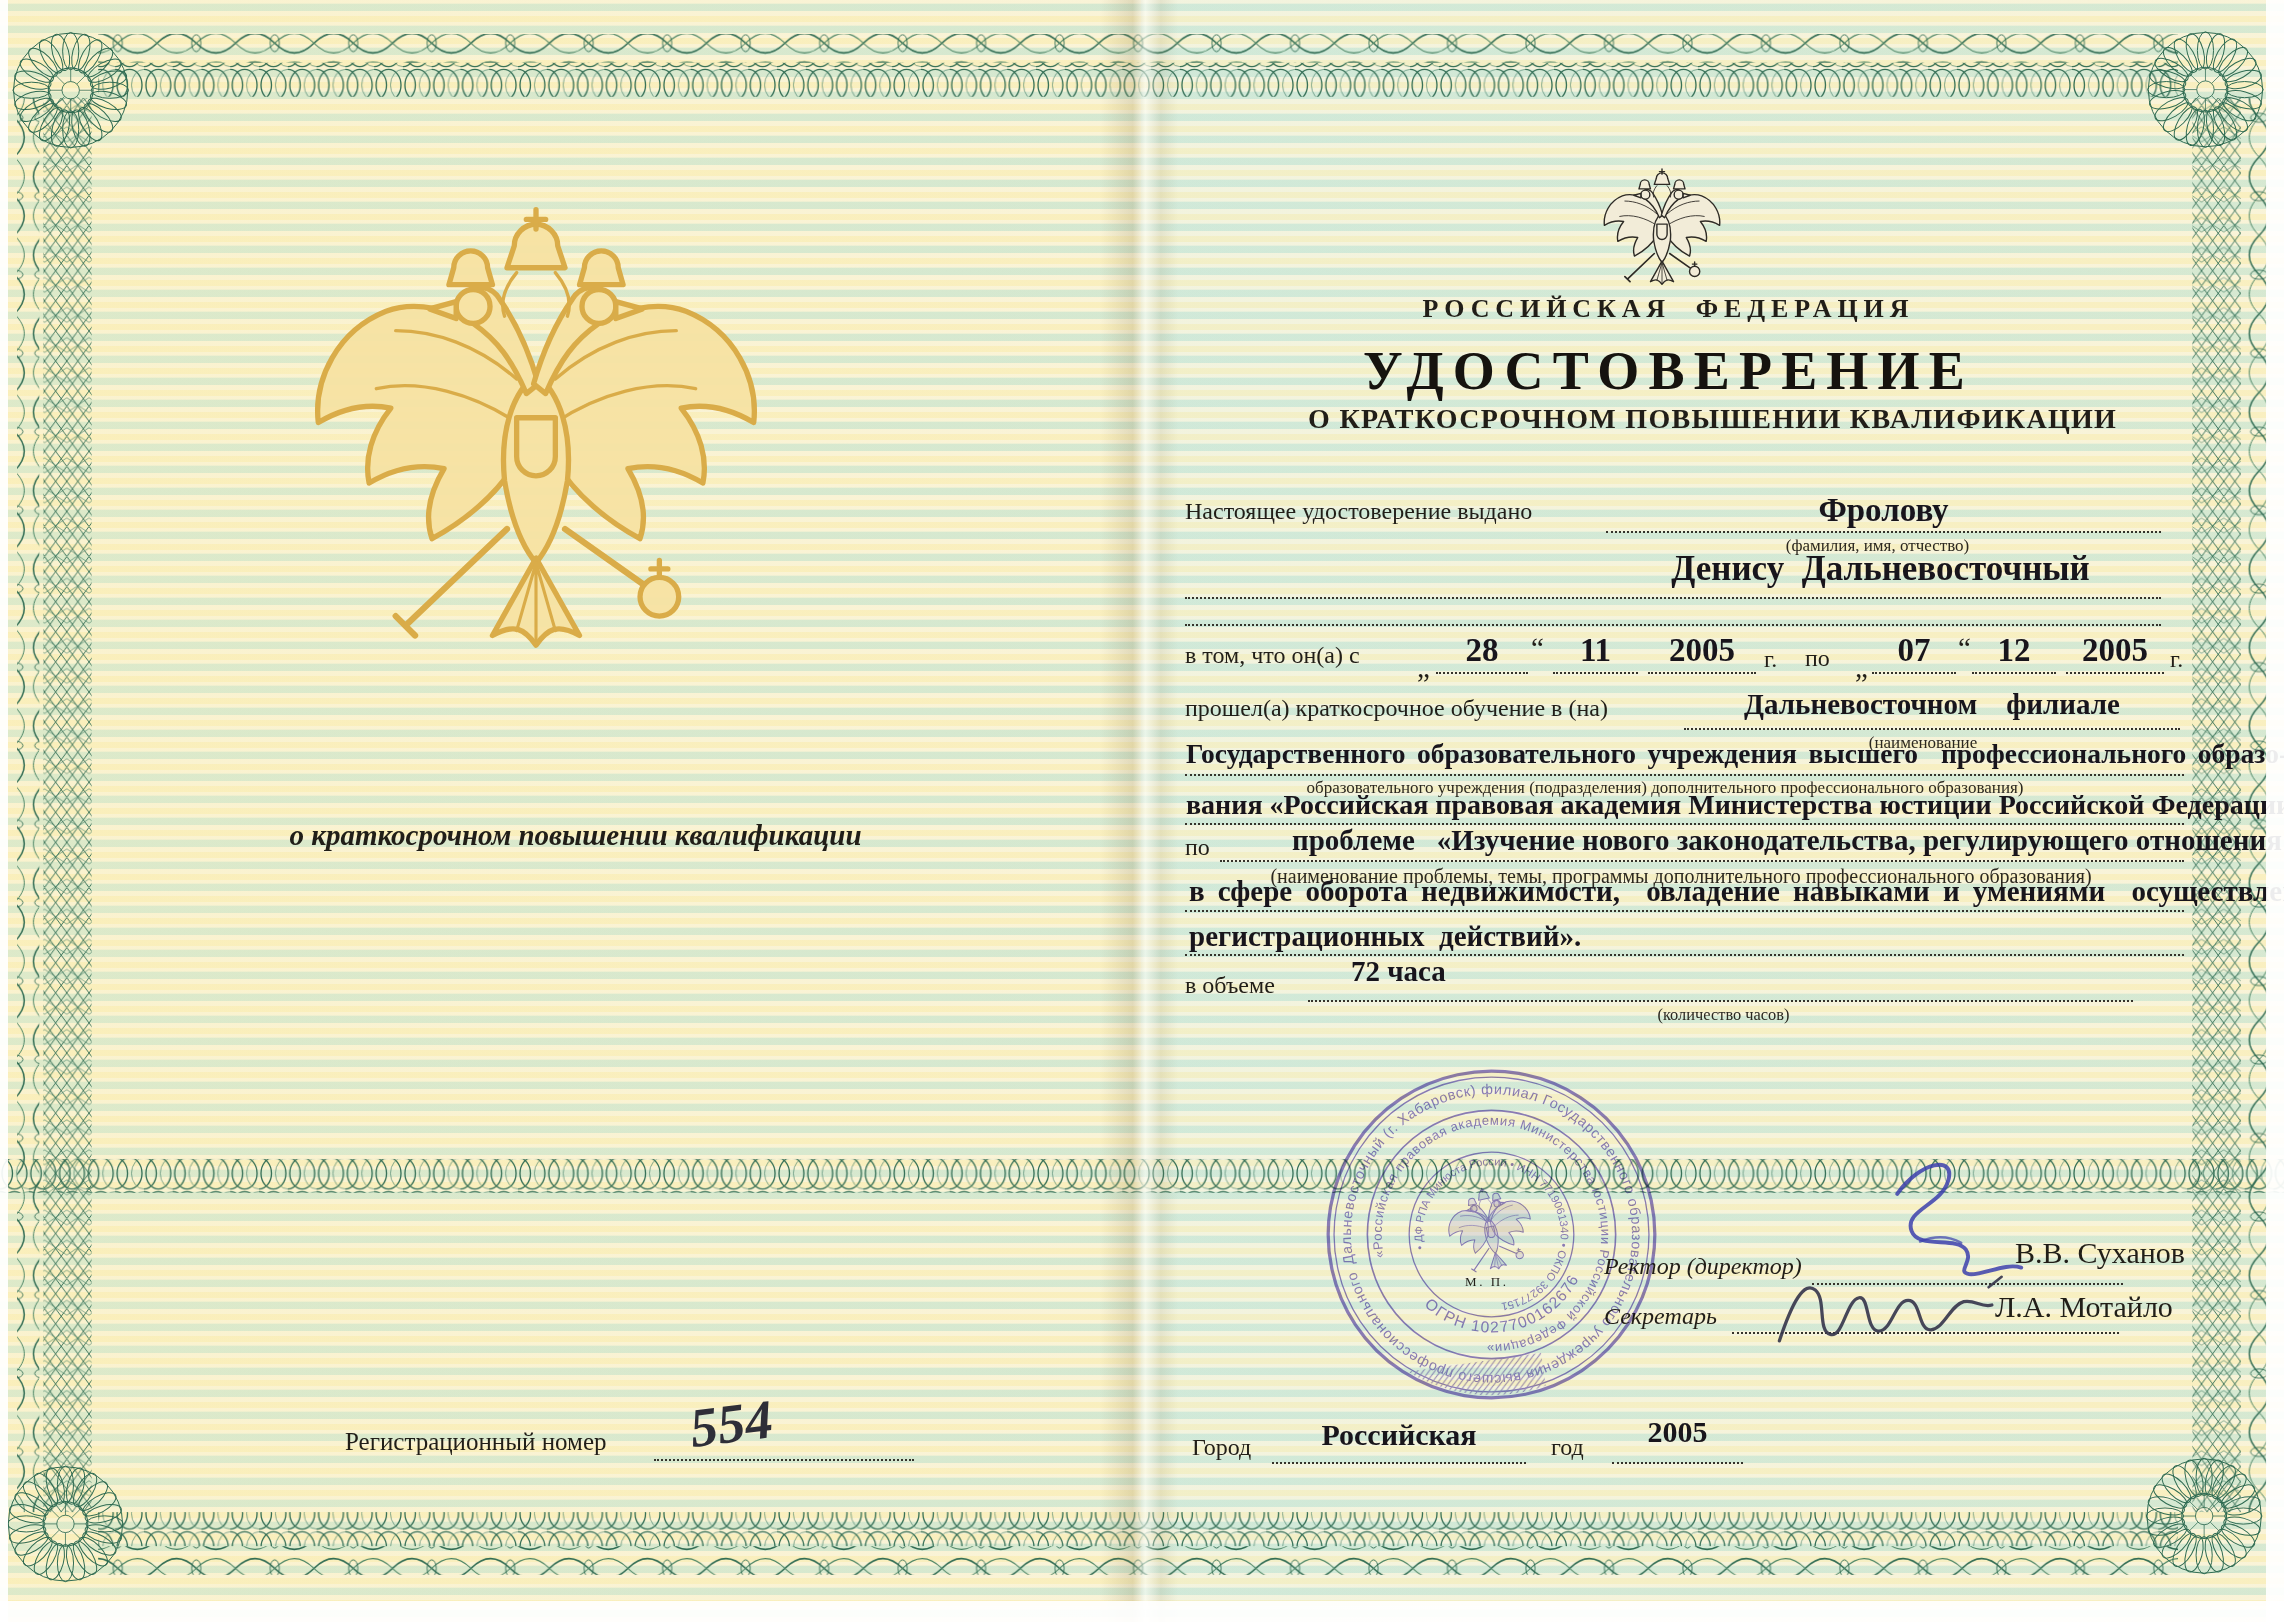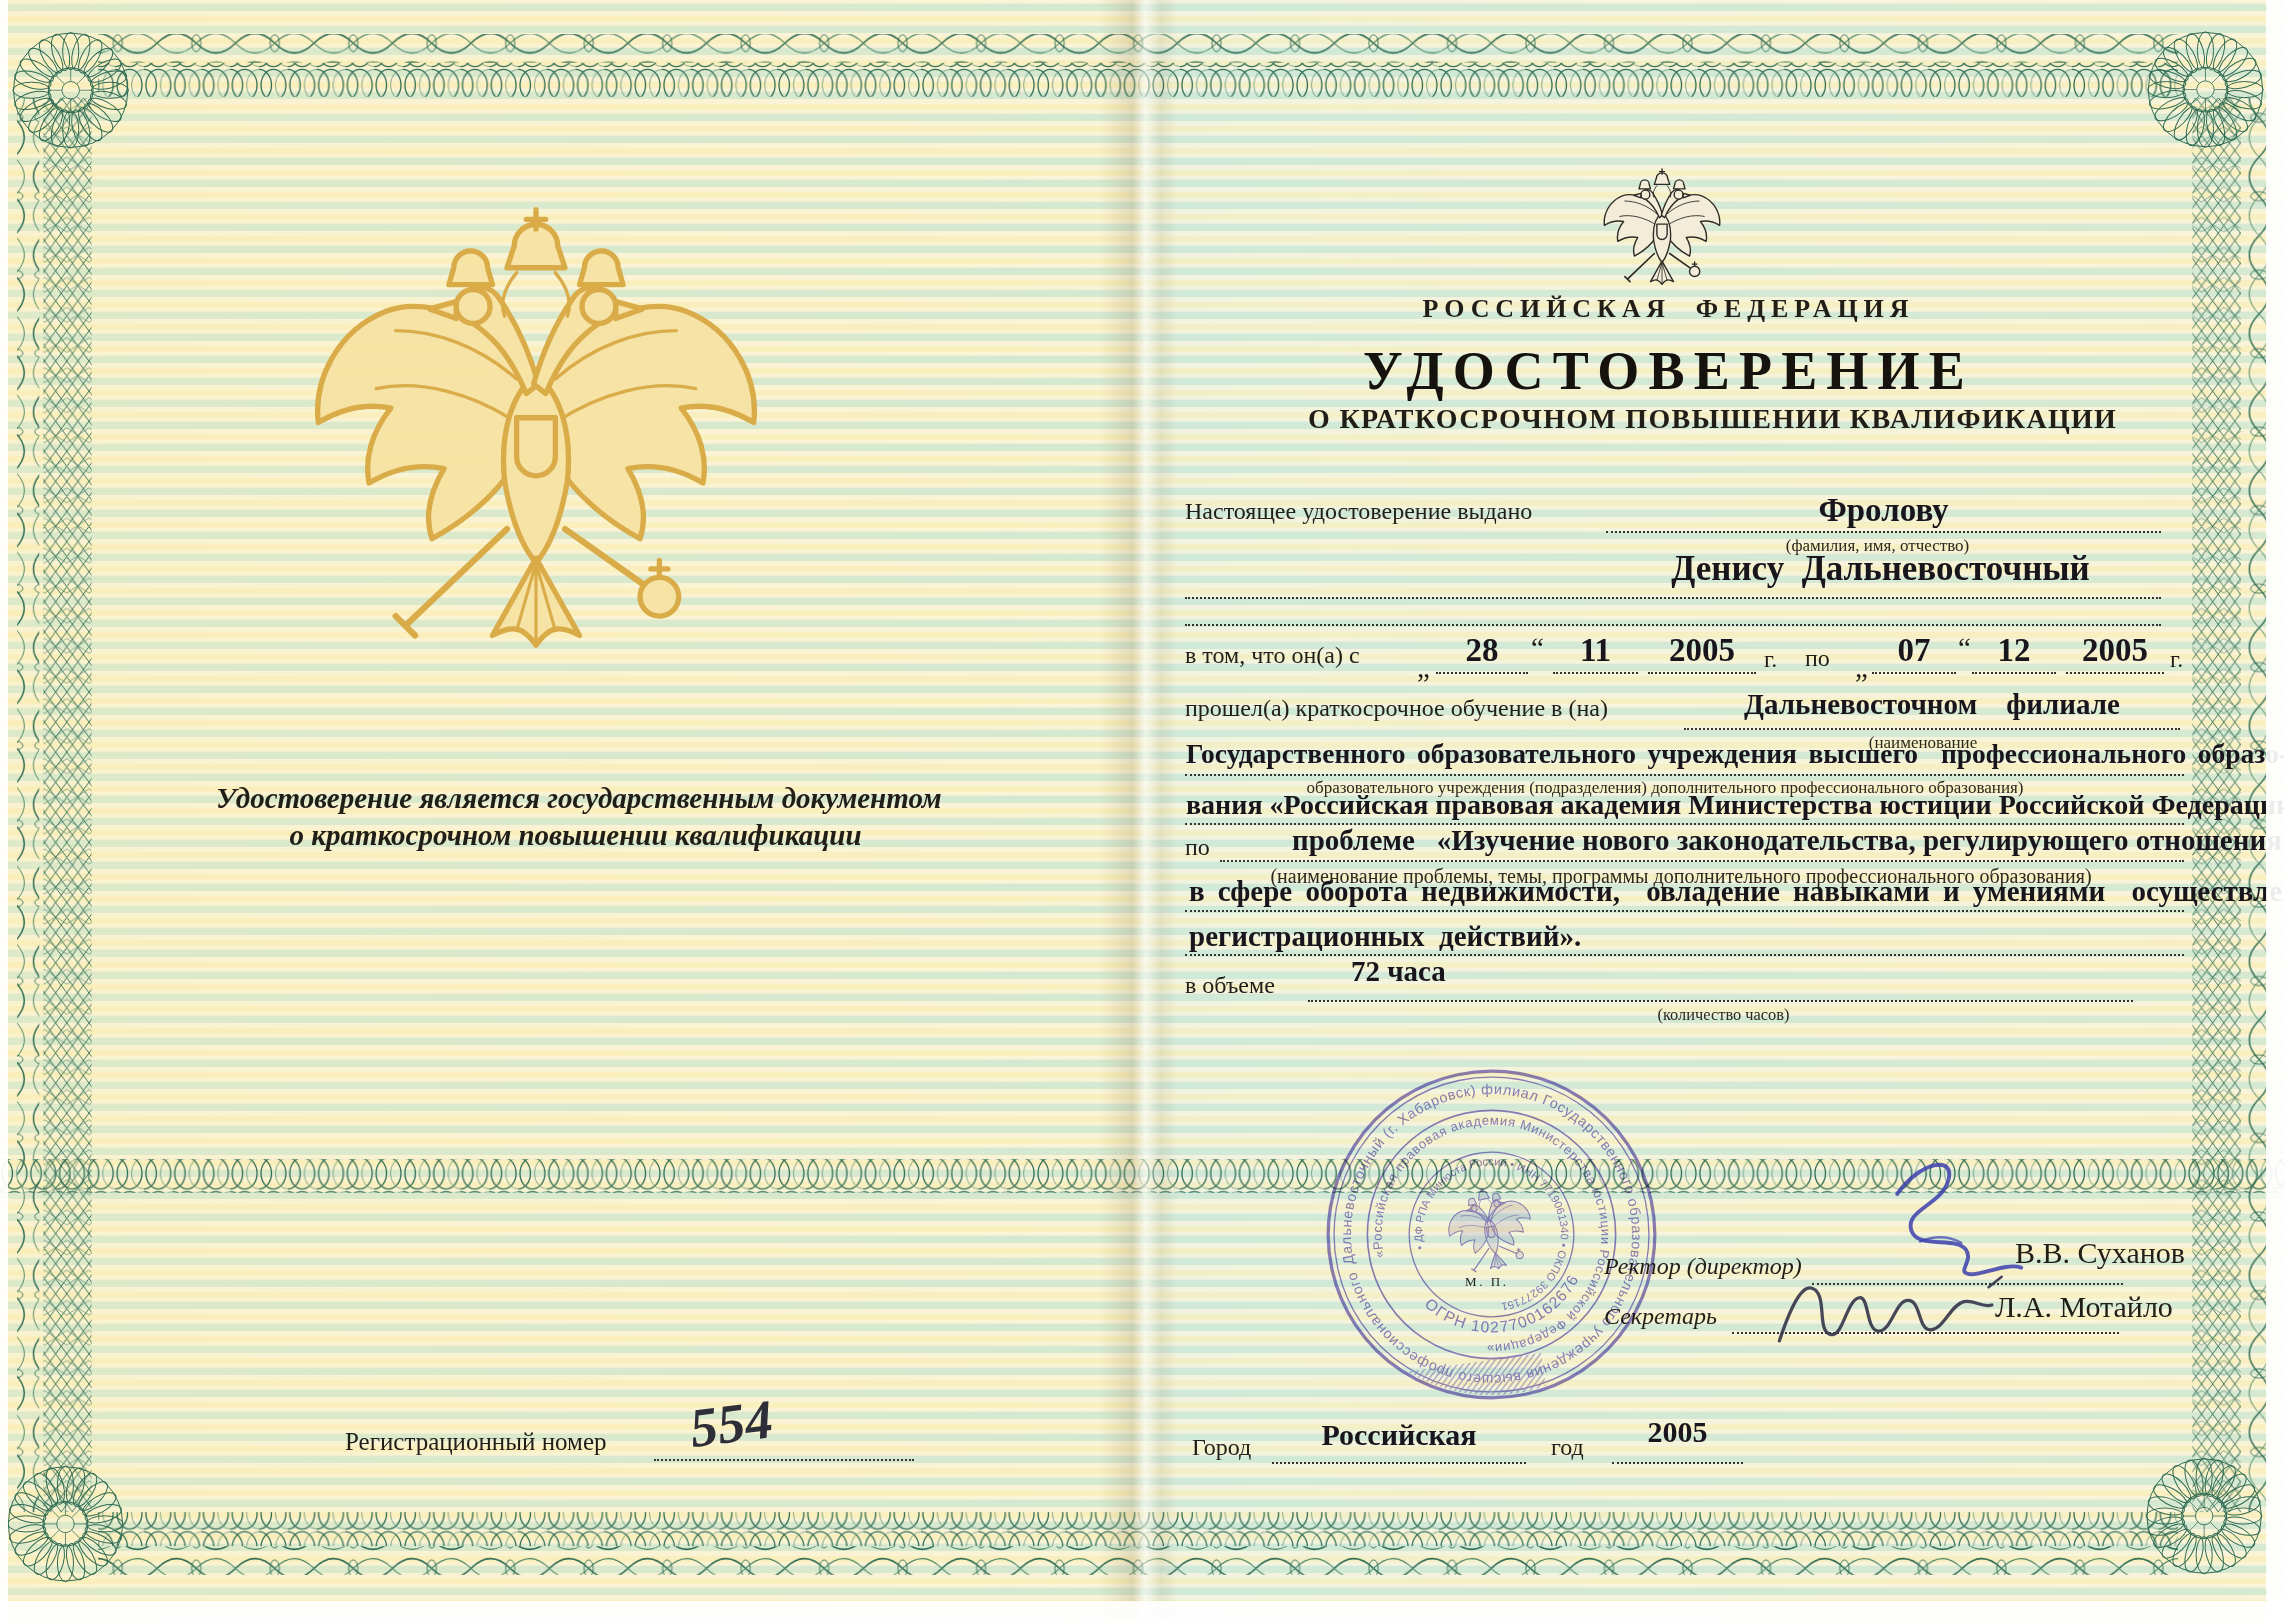--- a/index.html
+++ b/index.html
@@ -145,21 +145,20 @@
       <use href="#rosette" x="3277" y="42" width="190" height="190"></use>
       <use href="#rosette" x="5" y="2235" width="190" height="190"></use>
       <use href="#rosette" x="3275" y="2223" width="190" height="190"></use>
     </g>
   </svg>
 
   <svg class="wm eagle-gold" style="left:294px;top:171px" width="484" height="508" viewBox="0 0 200 210">
       <use href="#eagle"></use>
     </svg>
 
-  <div class="t it ctr" style="left:216px;top:782px;width:719px;font-size:29px;font-weight:600">Удостоверение является государственным документом</div>
   <div class="t it ctr" style="left:216px;top:819px;width:719px;font-size:29px;font-weight:600">о краткосрочном повышении квалификации</div>
 
   <div class="t" style="left:345px;top:1428px;font-size:25px">Регистрационный номер</div>
   <div class="dl" style="left:654px;top:1459px;width:260px"></div>
   <div class="regnum" style="left:690px;top:1392px">554</div>
 
   <svg class="emb eagle-ink" style="left:1598px;top:156px" width="128" height="140" viewBox="0 0 200 210">
       <use href="#eagle"></use>
     </svg>
 

